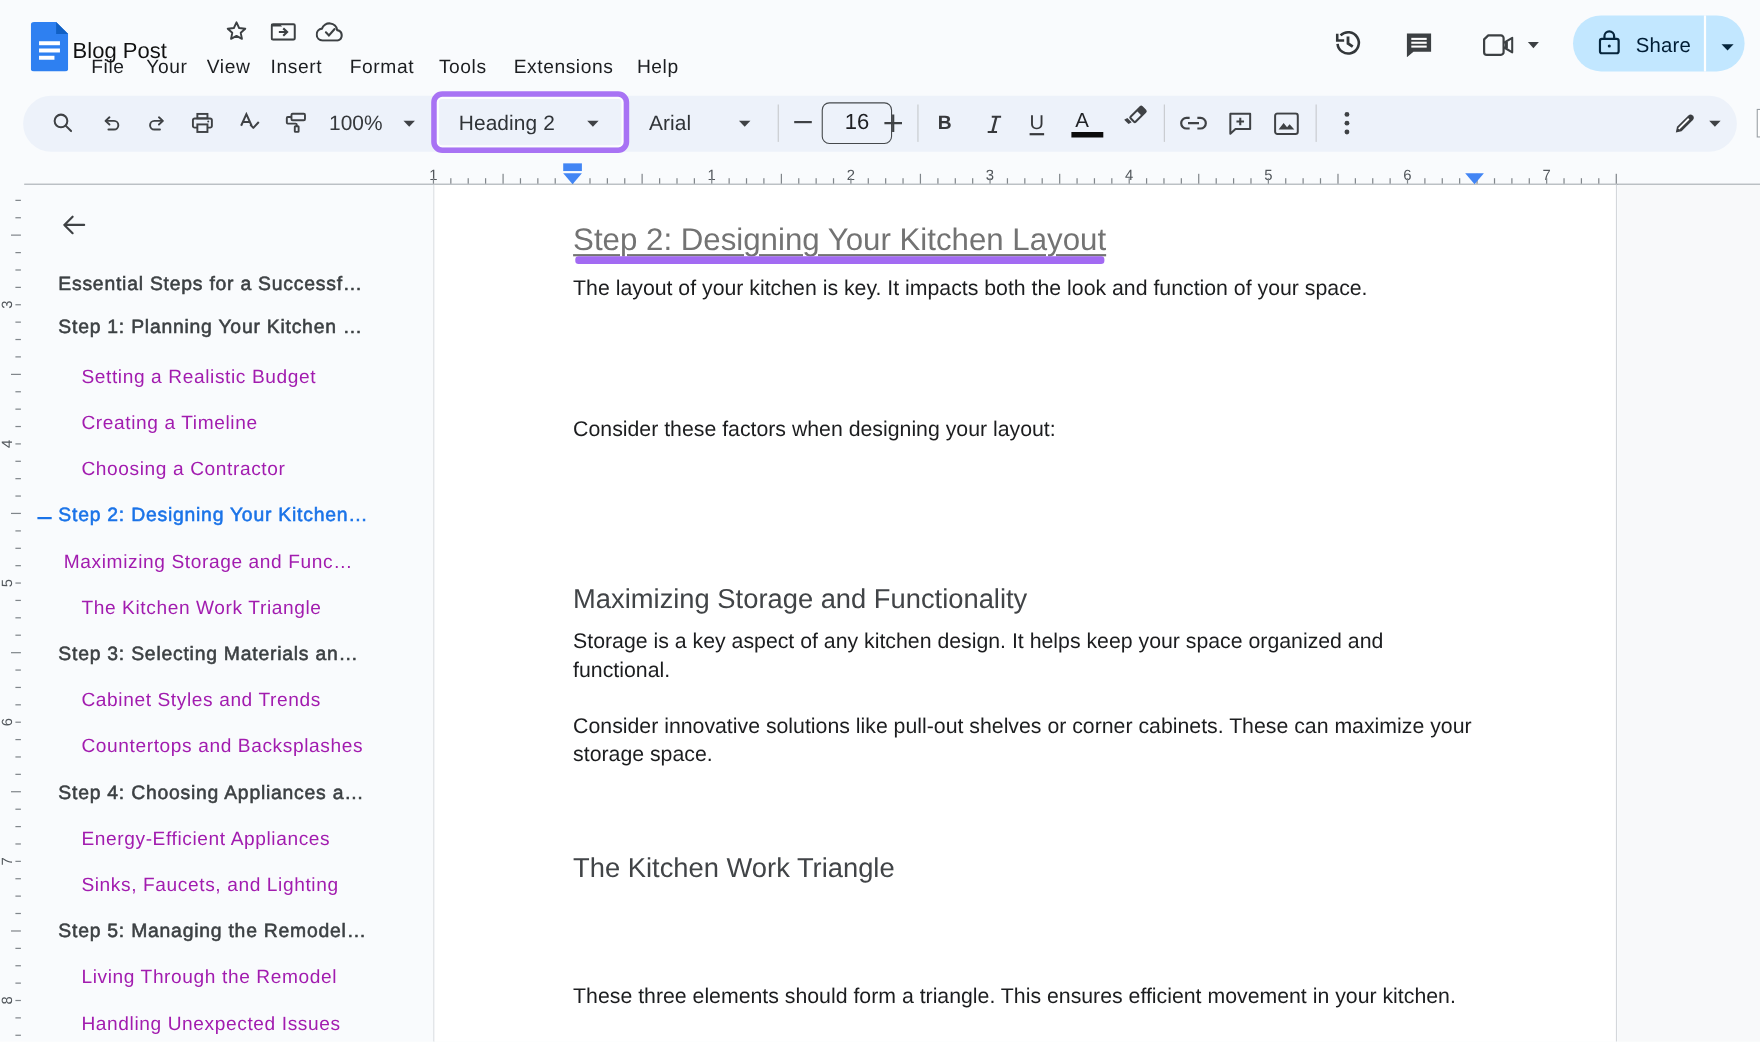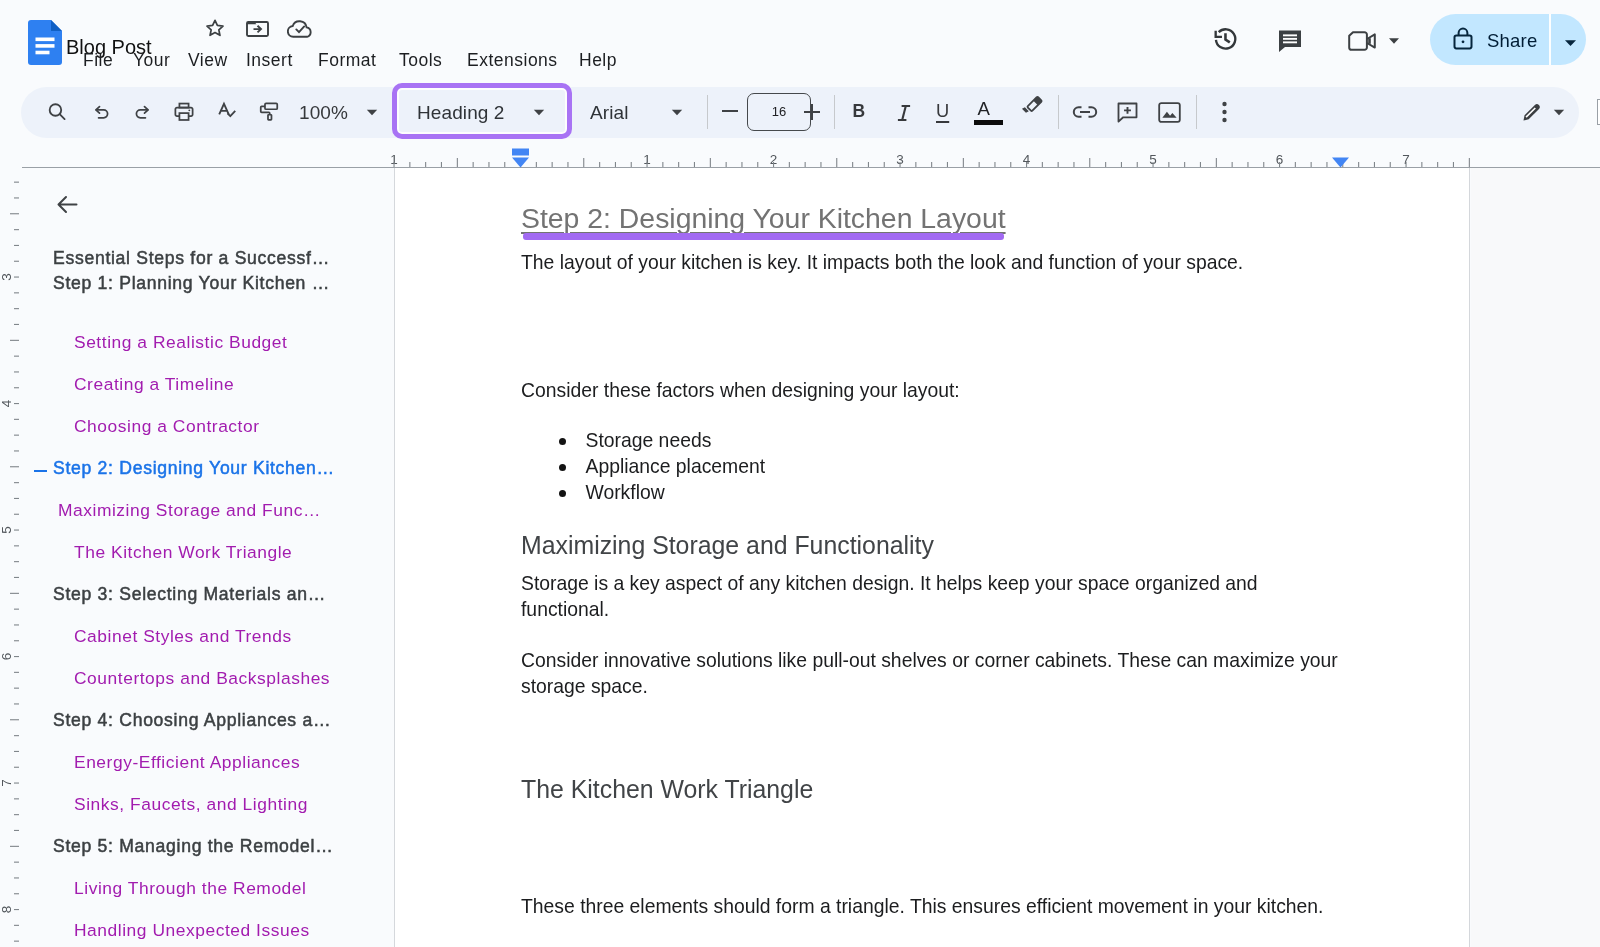--- a/index.html
+++ b/index.html
@@ -8,21 +8,21 @@
   .abs { position:absolute; }
   svg { display:block; }
   
   #title { left:66px; top:16px; font-size:20px; color:#111;margin-top:20px; }
   .menuitem { top:49.5px; font-size:17.5px; letter-spacing:0.5px; line-height:20px; color:#1c1e21; }
   
   #pill { left:21px; top:87px; width:1558px; height:51px; border-radius:25.5px; background:#edf2fa; }
   .tdivider { top:95px; width:1px; height:34px; background:#c6c9cc; }
   .tbtext { font-size:19px; letter-spacing:0.1px; line-height:21px; color:#36393c; }
   #hdgbox { left:391.5px; top:82.5px; width:180px; height:56.5px; border:5.5px solid #a873f4; border-radius:10px; box-shadow:inset 0 0 0 2px #fdfdfe; }
-  #fsbox { left:747px; top:93px; width:64px; height:38px; border:1.5px solid #45494c; border-radius:7px; text-align:center; line-height:35px; font-size:13px; color:#202124; }
+  #fsbox { left:747px; top:93px; width:64px; height:38px; border:1.5px solid #45494c; border-radius:7px; text-align:center; line-height:35px; font-size:20px; color:#202124; }
   #rulerline { left:22px; top:166.8px; width:1578px; height:1.2px; background:#9aa0a6; }
   
   #sidebar { left:22px; top:168px; width:373px; height:779px; background:#f9fbfd; border-right:1.5px solid #d5d8dc; }
   .ol1 { font-size:17.6px; letter-spacing:0.7px; line-height:20px; font-weight:normal; -webkit-text-stroke:0.5px currentColor; color:#3c4043; white-space:nowrap;text-align:right; }
   .ol2 { font-size:17.4px; letter-spacing:0.55px; line-height:20px; color:#a21caf; white-space:nowrap; }
   .olblue { color:#1a73e8; }
   
   #page { left:395px; top:168px; width:1075px; height:779px; background:#fff; border-right:1.5px solid #d4d7db; }
   #canvasR { left:1471px; top:168px; width:129px; height:779px; background:#f8f9fa; }
   .doc { position:absolute; left:126px; width:900px; color:#1c1d1f; font-size:19.35px; line-height:26px; white-space:nowrap; }
@@ -324,21 +324,21 @@
 <rect x="14" y="741.0" width="5" height="1.1" fill="#80868b"></rect>
 <rect x="14" y="756.8" width="5" height="1.1" fill="#80868b"></rect>
 <rect x="14" y="772.6" width="5" height="1.1" fill="#80868b"></rect>
 </svg>
 
 <div class="abs" id="sidebar"></div>
 <svg class="abs" style="left:56px;top:195px" width="22" height="19" viewBox="0 0 22 19" fill="none" stroke="#3f4245" stroke-width="2">
   <path d="M20.5 9.5 H2.5 M10 2 L2.5 9.5 L10 17" stroke-linecap="round" stroke-linejoin="round"></path>
 </svg>
 <div class="abs ol1" style="left:53px;top:248.3px">Essential Steps for a Successf…</div>
-<div class="abs ol1" style="left:53px;top:273px">Step 1: Planning Your Kitchen …</div>
+<div class="abs ol1" style="left:53px;top:287px">Step 1: Planning Your Kitchen …</div>
 <div class="abs ol2" style="left:74px;top:332.3px">Setting a Realistic Budget</div>
 <div class="abs ol2" style="left:74px;top:374.3px">Creating a Timeline</div>
 <div class="abs ol2" style="left:74px;top:416.3px">Choosing a Contractor</div>
 <div class="abs ol1 olblue" style="left:53px;top:458.3px">Step 2: Designing Your Kitchen…</div>
 <div class="abs" style="left:34px;top:469.5px;width:13px;height:2.6px;background:#1a73e8"></div>
 <div class="abs ol2" style="left:58px;top:500.3px">Maximizing Storage and Func…</div>
 <div class="abs ol2" style="left:74px;top:542.3px">The Kitchen Work Triangle</div>
 <div class="abs ol1" style="left:53px;top:584.3px">Step 3: Selecting Materials an…</div>
 <div class="abs ol2" style="left:74px;top:626.3px">Cabinet Styles and Trends</div>
 <div class="abs ol2" style="left:74px;top:668.3px">Countertops and Backsplashes</div>
@@ -347,25 +347,20 @@
 <div class="abs ol2" style="left:74px;top:794.3px">Sinks, Faucets, and Lighting</div>
 <div class="abs ol1" style="left:53px;top:836.3px">Step 5: Managing the Remodel…</div>
 <div class="abs ol2" style="left:74px;top:878.3px">Living Through the Remodel</div>
 <div class="abs ol2" style="left:74px;top:920.3px">Handling Unexpected Issues</div>
 
 <div class="abs" id="page">
   <div class="doc h2" style="top:32.9px">Step 2: Designing Your Kitchen Layout</div>
   <div class="abs" style="left:127.5px;top:65px;width:481px;height:7px;background:#a26af2;border-radius:3px"></div>
   <div class="doc" style="top:80.8px">The layout of your kitchen is key. It impacts both the look and function of your space.</div>
   <div class="doc" style="top:208.8px">Consider these factors when designing your layout:</div>
-  <div class="doc" style="top:258.8px">
-    <div class="li"><span class="dot"></span>Storage needs</div>
-    <div class="li"><span class="dot"></span>Appliance placement</div>
-    <div class="li"><span class="dot"></span>Workflow</div>
-  </div>
   <div class="doc h3" style="top:362.9px">Maximizing Storage and Functionality</div>
   <div class="doc" style="top:401.8px">Storage is a key aspect of any kitchen design. It helps keep your space organized and<br>functional.</div>
   <div class="doc" style="top:478.8px">Consider innovative solutions like pull-out shelves or corner cabinets. These can maximize your<br>storage space.</div>
   <div class="doc h3" style="top:606.9px">The Kitchen Work Triangle</div>
   <div class="doc" style="top:724.8px">These three elements should form a triangle. This ensures efficient movement in your kitchen.</div>
 </div>
 <div class="abs" id="canvasR"></div>
 
 <div class="abs" style="left:1597px;top:99px;width:6px;height:26px;background:#fff;border:1.5px solid #9aa0a6"></div>
 

